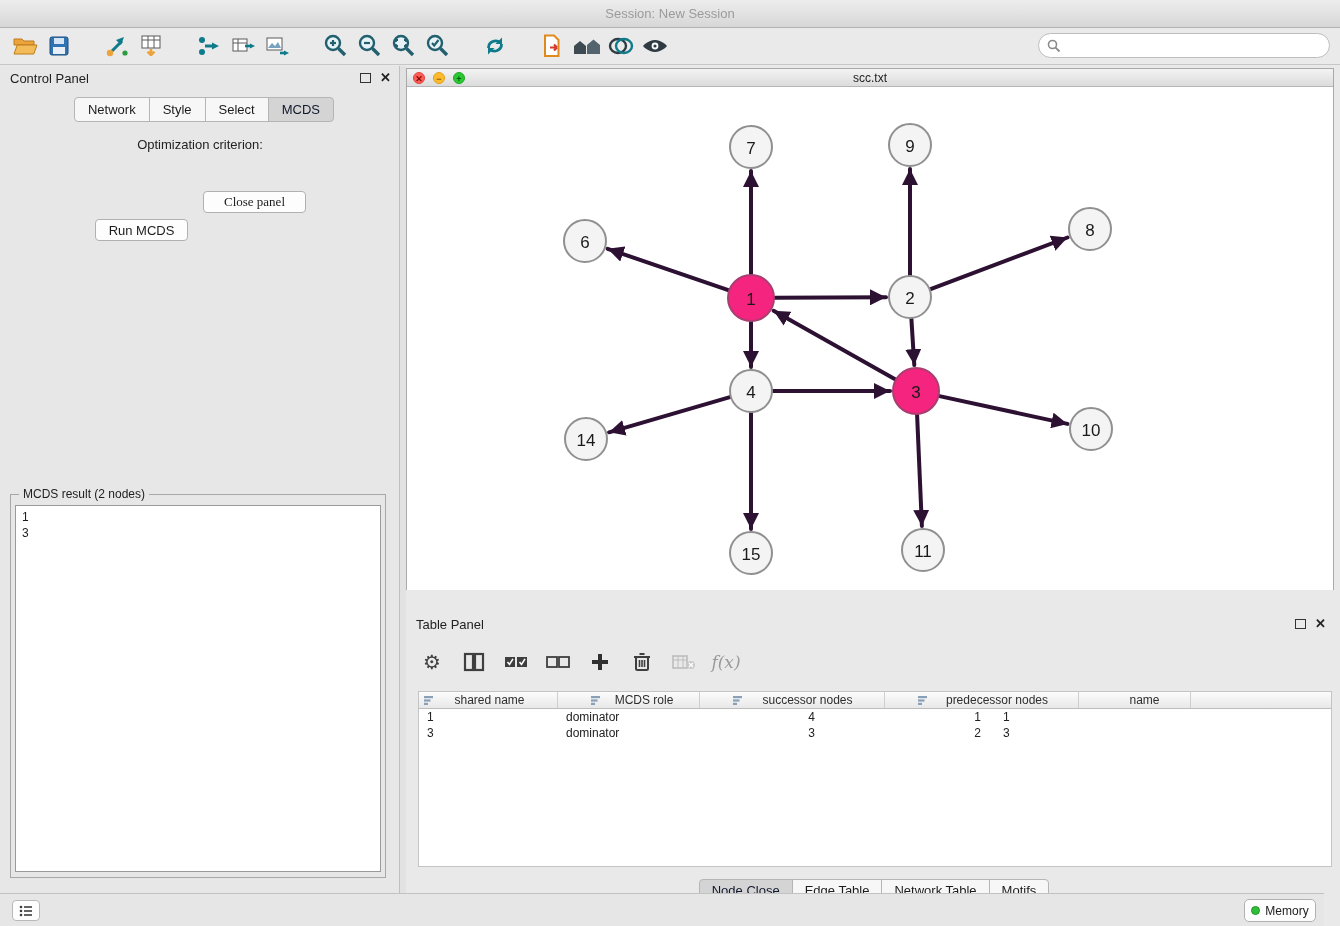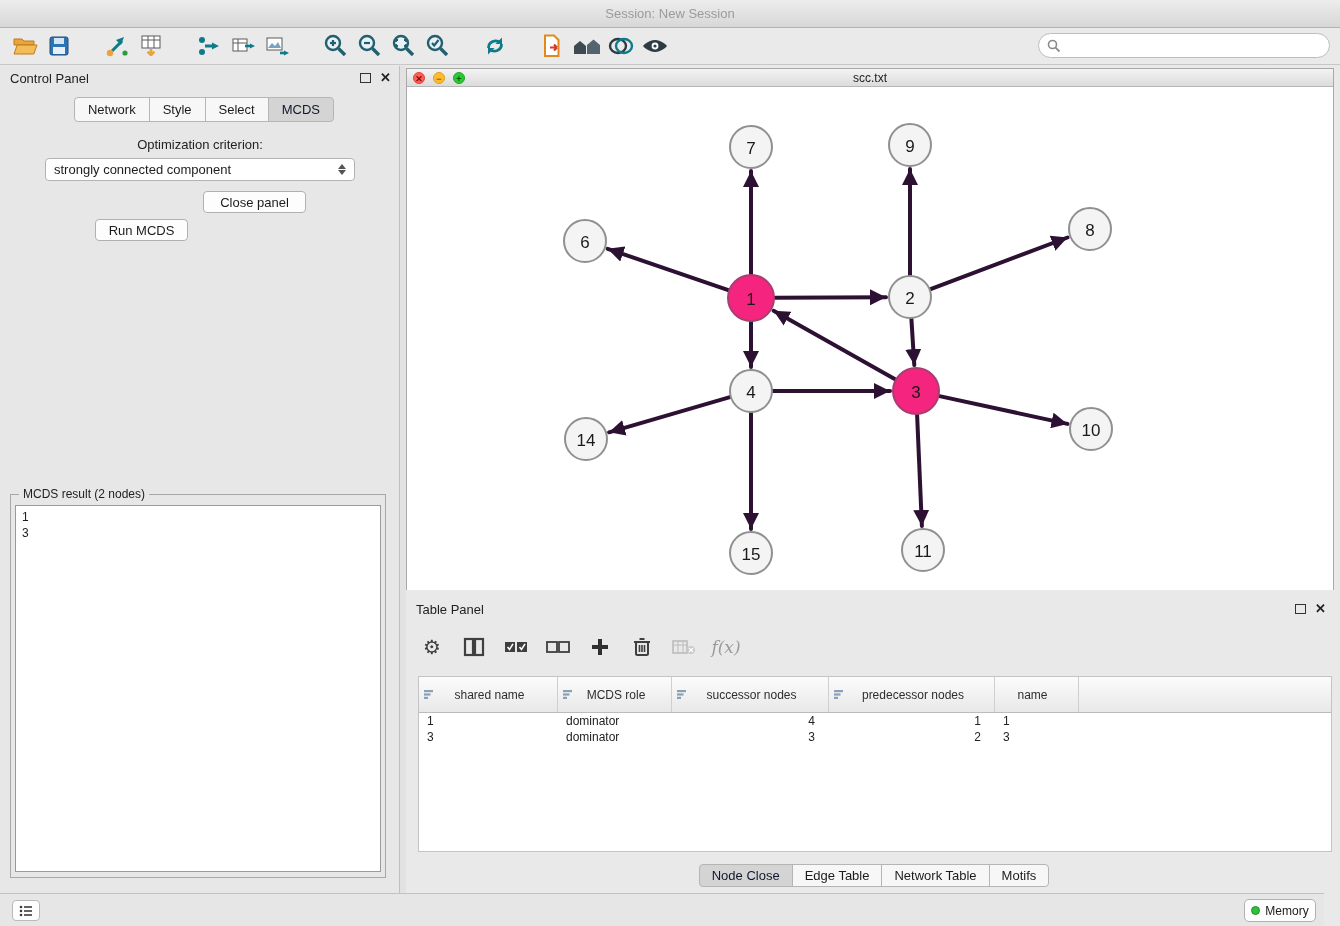--- a/index.html
+++ b/index.html
@@ -38,49 +38,49 @@
   #cp-tabs { position:absolute; left:0; top:31px; width:400px; }
   #opt-label { position:absolute; left:0; top:71px; width:400px; text-align:center; font-size:13px; color:#222; }
   #opt-select { position:absolute; left:45px; top:92px; width:310px; height:23px; background:#fff;
     border:1px solid #b3b3b3; border-radius:4px; display:flex; align-items:center; padding:0 8px; font-size:13px; }
   #opt-select .updown { margin-left:auto; display:flex; flex-direction:column; gap:1px; }
   .tri-up { width:0; height:0; border-left:4px solid transparent; border-right:4px solid transparent; border-bottom:5px solid #555; }
   .tri-down { width:0; height:0; border-left:4px solid transparent; border-right:4px solid transparent; border-top:5px solid #555; }
   .push-btn { position:absolute; height:22px; background:#fdfdfd; border:1px solid #b1b1b1; border-radius:4px;
     font-size:13px; color:#1c1c1c; display:flex; align-items:center; justify-content:center; }
   #run-mcds-btn { left:95px; top:125px; width:93px;margin-top:28px; }
-  #close-panel-btn { left:203px; top:125px; width:103px; }
+  #close-panel-btn { left:203px; top:125px; width:103px;font-family:Liberation Serif, serif; }
 
   #mcds-fieldset { position:absolute; left:10px; top:428px; width:376px; height:384px; border:1px solid #a8a8a8; }
   #mcds-legend { position:absolute; left:8px; top:-8px; background:#e7e7e7; padding:0 4px; font-size:12px; color:#222; }
   #mcds-result-list { position:absolute; left:4px; top:10px; right:4px; bottom:5px; background:#fff;
     border:1px solid #9a9a9a; padding:3px 6px; font-size:12px; line-height:16px; overflow:hidden; }
 
   
   #network-window { position:absolute; left:406px; top:68px; width:928px; height:522px;
     border:1px solid #a9a9a9; background:#fff; }
   #net-titlebar { position:relative; height:18px; background:linear-gradient(#f3f3f3,#dcdcdc);
     border-bottom:1px solid #b6b6b6; text-align:center; line-height:18px; font-size:12px; color:#222; }
   .traffic { position:absolute; top:3px; width:12px; height:12px; border-radius:50%; font-size:9px; line-height:12px;
     text-align:center; font-weight:bold; }
   #tl-close { left:6px;  background:#ff5e57; border:1px solid #e0443c; color:#7e0c06; }
   #tl-min   { left:26px; background:#febb2e; border:1px solid #e0a01c; color:#8a5a00; }
   #tl-max   { left:46px; background:#2ac833; border:1px solid #1ea728; color:#0a5a10; }
   #graph-canvas { position:relative; width:926px; height:503px; background:#fff; }
   #graph-svg text { font-family:"Liberation Sans",sans-serif; }
 
   
-  #table-panel { position:absolute; left:406px; top:597px; width:928px; height:292px; background:#e9e9e9; }
+  #table-panel { position:absolute; left:406px; top:612px; width:928px; height:292px; background:#e9e9e9; }
   #tp-toolbar { position:absolute; left:12px; top:30px; height:40px; display:flex; align-items:center; gap:14px; }
   .tp-icon { display:flex; align-items:center; justify-content:center; width:28px; height:28px; }
   #fx-label { font-family:"DejaVu Serif", serif; font-style:italic; font-size:17px; color:#9a9a9a;text-align:center; }
   #gear-glyph { font-size:20px; color:#3f3f3f; font-family:"DejaVu Sans",sans-serif; }
 
   #data-table { position:absolute; left:12px; top:79px; width:914px; height:176px; background:#fff; border:1px solid #c4c4c4; }
-  #table-header { display:flex; height:36px; background:linear-gradient(#fcfcfc,#e8e8e8); border-bottom:1px solid #bcbcbc; }
+  #table-header { display:flex; height:17px; background:linear-gradient(#fcfcfc,#e8e8e8); border-bottom:1px solid #bcbcbc;gap:28px; }
   .th { display:flex; align-items:center; border-right:1px solid #cfcfcf; font-size:12px; color:#2e2e2e; padding-left:4px; position:relative; }
   .th .th-label { flex:1; text-align:center; padding-right:12px; }
   .th-fill { flex:1; border-right:none; }
   .tr { display:flex; height:16px; }
   .td { font-size:12px; line-height:16px; color:#222; overflow:hidden; white-space:nowrap; }
   .td-left { text-align:left; padding-left:8px; }
   .td-right { text-align:right; padding-right:14px; }
   .td-fill { flex:1; }
 
   #tp-tabs { position:absolute; left:0; top:267px; width:928px; }
@@ -247,27 +247,20 @@
         <span class="close-x">✕</span>
       </span>
     </div>
     <div id="cp-tabs" class="seg-tabs">
       <span class="seg-tab">Network</span>
       <span class="seg-tab">Style</span>
       <span class="seg-tab">Select</span>
       <span class="seg-tab active">MCDS</span>
     </div>
     <div id="opt-label">Optimization criterion:</div>
-    <div id="opt-select">
-      <span>strongly connected component</span>
-      <span class="updown">
-          <span class="tri-up"></span>
-          <span class="tri-down"></span>
-        </span>
-    </div>
     <div id="run-mcds-btn" class="push-btn">Run MCDS</div>
     <div id="close-panel-btn" class="push-btn">Close panel</div>
 
     <div id="mcds-fieldset">
       <span id="mcds-legend">MCDS result (2 nodes)</span>
       <div id="mcds-result-list">
           <div>1</div>
           <div>3</div>
         </div>
     </div>

